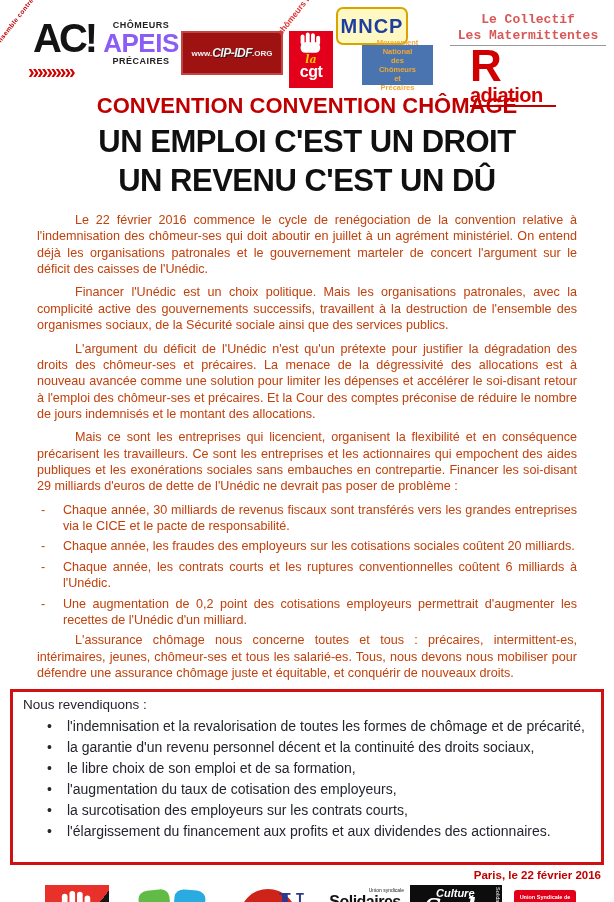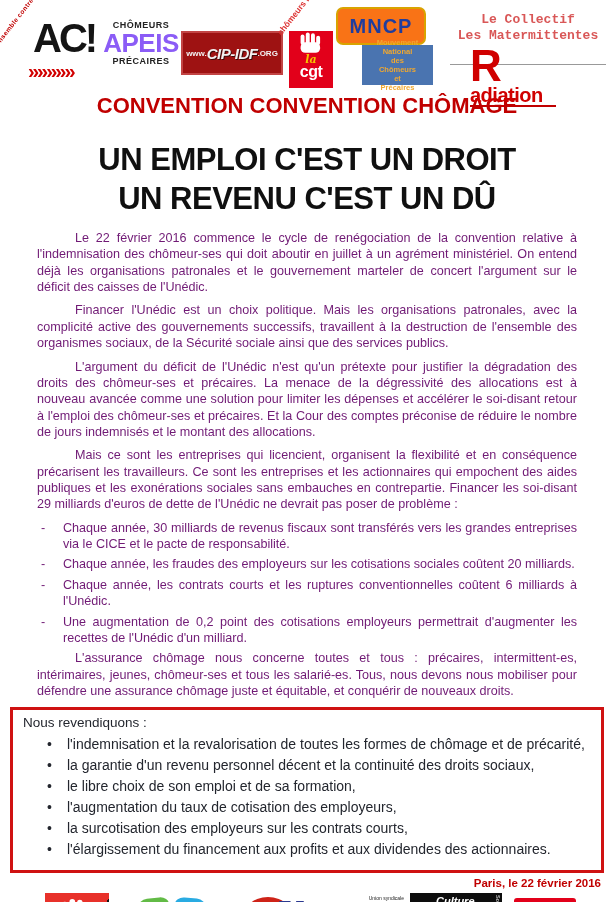--- a/index.html
+++ b/index.html
@@ -16,60 +16,60 @@
   .ac-arc { position:absolute; left:-30px; top:46px; transform:rotate(-52deg); transform-origin:left center;
             font-size:6.5px; font-weight:bold; color:#C00000; white-space:nowrap; letter-spacing:.4px; }
   .ac-label { position:absolute; left:17px; top:8px; font-size:40px; font-weight:900; color:#141414; letter-spacing:-3px; }
   .ac-arrows { position:absolute; left:12px; top:52px; font-size:20px; font-weight:900; color:#D10000; letter-spacing:-2px; }
   .logo-apeis { position:absolute; left:100px; top:20px; width:82px; text-align:center; }
   .apeis-top,.apeis-bottom { display:block; font-size:9px; font-weight:bold; color:#222; letter-spacing:.5px; }
   .apeis-main { display:block; font-size:26px; font-weight:900; color:#8b5cf6; letter-spacing:-.5px; line-height:26px; }
   .logo-cip { position:absolute; left:181px; top:31px; width:102px; height:44px; background:#9E1212;
               border:2px solid #C24444; display:flex; align-items:center; justify-content:center; color:#F2F2F2; }
   .cip-prefix,.cip-suffix { font-size:8px; font-weight:bold; }
-  .cip-main { font-size:15px; font-weight:900; font-style:italic; text-shadow:1px 1px 0 #3a0a0a; letter-spacing:-.5px; }
+  .cip-main { font-size:12px; font-weight:900; font-style:italic; text-shadow:1px 1px 0 #3a0a0a; letter-spacing:-.5px; }
   .logo-cgt-chomeurs { position:absolute; left:289px; top:31px; width:44px; height:57px; background:#E2001A;
                        display:flex; flex-direction:column; align-items:center; }
   .cgt-diagonal { position:absolute; left:-6px; top:-4px; transform:rotate(-52deg); transform-origin:left bottom;
                   color:#D33; font-size:8.5px; font-weight:bold; white-space:nowrap; }
   .fist { display:block; }
   .cgt-la { font-family:"DejaVu Serif", serif; font-style:italic; font-weight:bold; color:#F5C400;
             font-size:11px; line-height:9px; }
   .cgt-name { color:#fff; font-weight:900; font-size:16px; line-height:15px; letter-spacing:-.5px; }
-  .logo-mncp-y { position:absolute; left:336px; top:7px; width:90px; height:38px; background:#f97316;
+  .logo-mncp-y { position:absolute; left:336px; top:7px; width:72px; height:38px; background:#fef9c3;
                  border:2px solid #D9A300; border-radius:7px; display:flex; align-items:center; justify-content:center; }
   .mncp-acronym { color:#1F3D9E; font-weight:900; font-size:20px; letter-spacing:1px; }
   .logo-mncp-b { position:absolute; left:362px; top:45px; width:71px; height:35px; background:#4A74B0;
                  color:#F0A830; font-size:7.5px; font-weight:bold; text-align:center;
                  display:flex; align-items:center; justify-content:center; padding:20px; line-height:9px; }
   .logo-mater { position:absolute; left:450px; top:12px; width:156px; text-align:center;
                 font-family:"Liberation Mono", monospace; color:#D95757; font-size:13px; font-weight:bold;
-                line-height:16px; border-bottom:1px solid #999; padding-bottom:20px; }
+                line-height:16px; border-bottom:1px solid #999; padding-bottom:1px; }
   .logo-recours { position:absolute; left:470px; top:47px; width:126px; }
   .rec-initial { float:left; color:#D00000; font-size:44px; line-height:38px; font-weight:900; margin-right:1px; }
   .rec-line1 { display:block; color:#111; font-size:20px; line-height:20px; font-weight:900; letter-spacing:-.5px;
                border-bottom:2px solid #111; width:76px; }
   .rec-line2 { display:block; color:#D00000; font-size:20px; line-height:20px; font-weight:900; letter-spacing:-.5px;
                border-bottom:2px solid #C00000; width:86px; }
 
   
   .headline { text-align:center; color:#C00000; font-size:22px; font-weight:800; line-height:28px; letter-spacing:0; }
   .main-title { text-align:center; color:#101010; font-size:31px; font-weight:800; line-height:39px;
-                letter-spacing:-.5px; margin:20px 0 6px; }
-
-  
-  .body-text { padding:6px 37px 0; font-size:12.6px; line-height:1.3; text-align:justify; color:#701a75; }
+                letter-spacing:-.5px; margin:2px 0 6px; }
+
+  
+  .body-text { padding:6px 37px 0; font-size:12.6px; line-height:1.3; text-align:justify; color:#c2410c; }
   .para { margin-bottom:7px; text-indent:38px; }
   .dash-list { list-style:none; margin:0 0 2px 4px; }
   .dash-list li { display:flex; margin-bottom:4px; }
   .dash-list .marker { flex:0 0 22px; }
   .dash-list .txt { flex:1; text-align:justify; }
 
   
-  .demand-box { margin:8px 10px 0; border:3px solid #CF1111; padding:5px 10px 10px; }
+  .demand-box { margin:8px 10px 0; border:3px solid #CF1111; padding:5px 10px 20px; }
   .demand-heading { font-size:13.5px; color:#23262e; margin-bottom:4px; }
   .demand-list { list-style:none; margin-left:18px; }
   .demand-list li { display:flex; font-size:14px; line-height:20px; margin-bottom:1px; color:#23262e; }
   .demand-list .marker { flex:0 0 26px; text-align:left; padding-left:6px; }
   .demand-list .txt { flex:1; }
 
   .date-line { text-align:right; padding-right:13px; margin-top:3px; color:#C00000;
                font-size:11.5px; font-weight:bold; line-height:14px; }
 
   

